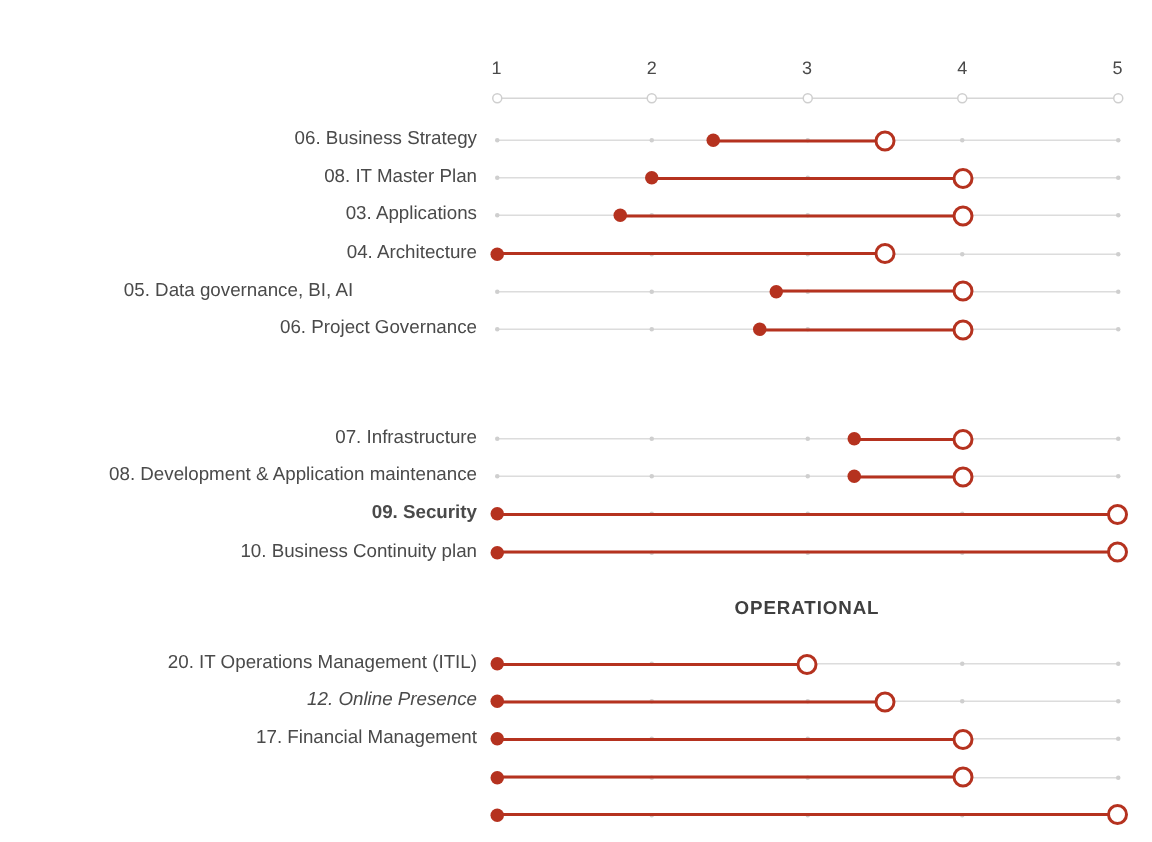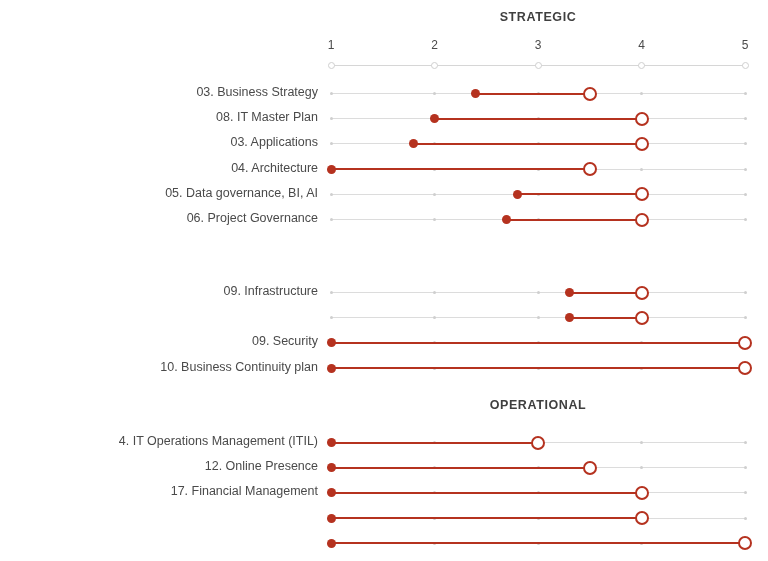--- a/index.html
+++ b/index.html
@@ -99,28 +99,27 @@
     <div class="axis-tick-label" style="left: 419.5px; top: 38px;">2</div>
     <div class="axis-tick-label" style="left: 523px; top: 38px;">3</div>
     <div class="axis-tick-label" style="left: 626.5px; top: 38px;">4</div>
     <div class="axis-tick-label" style="left: 730px; top: 38px;">5</div>
     <div class="axis-line" style="left: 331px; top: 65px; width: 414px;"></div>
     <div class="axis-marker" style="left: 327.5px; top: 62px;"></div>
     <div class="axis-marker" style="left: 431px; top: 62px;"></div>
     <div class="axis-marker" style="left: 534.5px; top: 62px;"></div>
     <div class="axis-marker" style="left: 638px; top: 62px;"></div>
     <div class="axis-marker" style="left: 741.5px; top: 62px;"></div>
-    <div class="group-title" style="left: 331px; width: 414px; top: 10px;">STRATEGIC</div>
     <div class="row-track" style="left: 331px; width: 414px; top: 93px;"></div>
     <div class="row-gridmark" style="left: 329.5px; top: 92px;"></div>
     <div class="row-gridmark" style="left: 433px; top: 92px;"></div>
     <div class="row-gridmark" style="left: 536.5px; top: 92px;"></div>
     <div class="row-gridmark" style="left: 640px; top: 92px;"></div>
     <div class="row-gridmark" style="left: 743.5px; top: 92px;"></div>
-    <div class="row-label" style="left: 0px; width: 318px; top: 85px;">03. Business Strategy</div>
+    <div class="row-label" style="left: 0px; width: 318px; top: 85px;">06. Business Strategy</div>
     <div class="row-bar" style="left: 475.9px; width: 113.85px; top: 92.5px;"></div>
     <div class="dot-start" style="left: 471.4px; top: 89px;"></div>
     <div class="dot-end" style="left: 582.75px; top: 86.5px;"></div>
     <div class="row-track" style="left: 331px; width: 414px; top: 118.2px;"></div>
     <div class="row-gridmark" style="left: 329.5px; top: 117.2px;"></div>
     <div class="row-gridmark" style="left: 433px; top: 117.2px;"></div>
     <div class="row-gridmark" style="left: 536.5px; top: 117.2px;"></div>
     <div class="row-gridmark" style="left: 640px; top: 117.2px;"></div>
     <div class="row-gridmark" style="left: 743.5px; top: 117.2px;"></div>
     <div class="row-label" style="left: 0px; width: 318px; top: 110.2px;">08. IT Master Plan</div>
@@ -146,91 +145,92 @@
     <div class="row-label" style="left: 0px; width: 318px; top: 160.6px;">04. Architecture</div>
     <div class="row-bar" style="left: 331px; width: 258.75px; top: 168.1px;"></div>
     <div class="dot-start" style="left: 326.5px; top: 164.6px;"></div>
     <div class="dot-end" style="left: 582.75px; top: 162.1px;"></div>
     <div class="row-track" style="left: 331px; width: 414px; top: 193.8px;"></div>
     <div class="row-gridmark" style="left: 329.5px; top: 192.8px;"></div>
     <div class="row-gridmark" style="left: 433px; top: 192.8px;"></div>
     <div class="row-gridmark" style="left: 536.5px; top: 192.8px;"></div>
     <div class="row-gridmark" style="left: 640px; top: 192.8px;"></div>
     <div class="row-gridmark" style="left: 743.5px; top: 192.8px;"></div>
-    <div class="row-label" style="left: 0px; width: 318px; top: 185.8px;">05. Data governance, BI, AI</div>
+    <div class="row-label" style="left: 0px; width: 318px; top: 185.8px; text-align: center;">05. Data governance, BI, AI</div>
     <div class="row-bar" style="left: 517.3px; width: 124.2px; top: 193.3px;"></div>
     <div class="dot-start" style="left: 512.8px; top: 189.8px;"></div>
     <div class="dot-end" style="left: 634.5px; top: 187.3px;"></div>
     <div class="row-track" style="left: 331px; width: 414px; top: 219px;"></div>
     <div class="row-gridmark" style="left: 329.5px; top: 218px;"></div>
     <div class="row-gridmark" style="left: 433px; top: 218px;"></div>
     <div class="row-gridmark" style="left: 536.5px; top: 218px;"></div>
     <div class="row-gridmark" style="left: 640px; top: 218px;"></div>
     <div class="row-gridmark" style="left: 743.5px; top: 218px;"></div>
     <div class="row-label" style="left: 0px; width: 318px; top: 211px;">06. Project Governance</div>
     <div class="row-bar" style="left: 506.95px; width: 134.55px; top: 218.5px;"></div>
     <div class="dot-start" style="left: 502.45px; top: 215px;"></div>
     <div class="dot-end" style="left: 634.5px; top: 212.5px;"></div>
     <div class="row-track" style="left: 331px; width: 414px; top: 292px;"></div>
     <div class="row-gridmark" style="left: 329.5px; top: 291px;"></div>
     <div class="row-gridmark" style="left: 433px; top: 291px;"></div>
     <div class="row-gridmark" style="left: 536.5px; top: 291px;"></div>
     <div class="row-gridmark" style="left: 640px; top: 291px;"></div>
     <div class="row-gridmark" style="left: 743.5px; top: 291px;"></div>
-    <div class="row-label" style="left: 0px; width: 318px; top: 284px;">09. Infrastructure</div>
+    <div class="row-label" style="left: 0px; width: 318px; top: 284px;">07. Infrastructure</div>
     <div class="row-bar" style="left: 569.05px; width: 72.45px; top: 291.5px;"></div>
     <div class="dot-start" style="left: 564.55px; top: 288px;"></div>
     <div class="dot-end" style="left: 634.5px; top: 285.5px;"></div>
     <div class="row-track" style="left: 331px; width: 414px; top: 317.2px;"></div>
     <div class="row-gridmark" style="left: 329.5px; top: 316.2px;"></div>
     <div class="row-gridmark" style="left: 433px; top: 316.2px;"></div>
     <div class="row-gridmark" style="left: 536.5px; top: 316.2px;"></div>
     <div class="row-gridmark" style="left: 640px; top: 316.2px;"></div>
     <div class="row-gridmark" style="left: 743.5px; top: 316.2px;"></div>
+    <div class="row-label" style="left: 0px; width: 318px; top: 309.2px;">08. Development &amp; Application maintenance</div>
     <div class="row-bar" style="left: 569.05px; width: 72.45px; top: 316.7px;"></div>
     <div class="dot-start" style="left: 564.55px; top: 313.2px;"></div>
     <div class="dot-end" style="left: 634.5px; top: 310.7px;"></div>
     <div class="row-track" style="left: 331px; width: 414px; top: 342.4px;"></div>
     <div class="row-gridmark" style="left: 329.5px; top: 341.4px;"></div>
     <div class="row-gridmark" style="left: 433px; top: 341.4px;"></div>
     <div class="row-gridmark" style="left: 536.5px; top: 341.4px;"></div>
     <div class="row-gridmark" style="left: 640px; top: 341.4px;"></div>
     <div class="row-gridmark" style="left: 743.5px; top: 341.4px;"></div>
-    <div class="row-label" style="left: 0px; width: 318px; top: 334.4px;">09. Security</div>
+    <div class="row-label" style="left: 0px; width: 318px; top: 334.4px; font-weight: bold;">09. Security</div>
     <div class="row-bar" style="left: 331px; width: 414px; top: 341.9px;"></div>
     <div class="dot-start" style="left: 326.5px; top: 338.4px;"></div>
     <div class="dot-end" style="left: 738px; top: 335.9px;"></div>
     <div class="row-track" style="left: 331px; width: 414px; top: 367.6px;"></div>
     <div class="row-gridmark" style="left: 329.5px; top: 366.6px;"></div>
     <div class="row-gridmark" style="left: 433px; top: 366.6px;"></div>
     <div class="row-gridmark" style="left: 536.5px; top: 366.6px;"></div>
     <div class="row-gridmark" style="left: 640px; top: 366.6px;"></div>
     <div class="row-gridmark" style="left: 743.5px; top: 366.6px;"></div>
     <div class="row-label" style="left: 0px; width: 318px; top: 359.6px;">10. Business Continuity plan</div>
     <div class="row-bar" style="left: 331px; width: 414px; top: 367.1px;"></div>
     <div class="dot-start" style="left: 326.5px; top: 363.6px;"></div>
     <div class="dot-end" style="left: 738px; top: 361.1px;"></div>
     <div class="group-title" style="left: 331px; width: 414px; top: 398px;">OPERATIONAL</div>
     <div class="row-track" style="left: 331px; width: 414px; top: 442px;"></div>
     <div class="row-gridmark" style="left: 329.5px; top: 441px;"></div>
     <div class="row-gridmark" style="left: 433px; top: 441px;"></div>
     <div class="row-gridmark" style="left: 536.5px; top: 441px;"></div>
     <div class="row-gridmark" style="left: 640px; top: 441px;"></div>
     <div class="row-gridmark" style="left: 743.5px; top: 441px;"></div>
-    <div class="row-label" style="left: 0px; width: 318px; top: 434px;">4. IT Operations Management (ITIL)</div>
+    <div class="row-label" style="left: 0px; width: 318px; top: 434px;">20. IT Operations Management (ITIL)</div>
     <div class="row-bar" style="left: 331px; width: 207px; top: 441.5px;"></div>
     <div class="dot-start" style="left: 326.5px; top: 438px;"></div>
     <div class="dot-end" style="left: 531px; top: 435.5px;"></div>
     <div class="row-track" style="left: 331px; width: 414px; top: 467.2px;"></div>
     <div class="row-gridmark" style="left: 329.5px; top: 466.2px;"></div>
     <div class="row-gridmark" style="left: 433px; top: 466.2px;"></div>
     <div class="row-gridmark" style="left: 536.5px; top: 466.2px;"></div>
     <div class="row-gridmark" style="left: 640px; top: 466.2px;"></div>
     <div class="row-gridmark" style="left: 743.5px; top: 466.2px;"></div>
-    <div class="row-label" style="left: 0px; width: 318px; top: 459.2px;">12. Online Presence</div>
+    <div class="row-label" style="left: 0px; width: 318px; top: 459.2px; font-style: italic;">12. Online Presence</div>
     <div class="row-bar" style="left: 331px; width: 258.75px; top: 466.7px;"></div>
     <div class="dot-start" style="left: 326.5px; top: 463.2px;"></div>
     <div class="dot-end" style="left: 582.75px; top: 460.7px;"></div>
     <div class="row-track" style="left: 331px; width: 414px; top: 492.4px;"></div>
     <div class="row-gridmark" style="left: 329.5px; top: 491.4px;"></div>
     <div class="row-gridmark" style="left: 433px; top: 491.4px;"></div>
     <div class="row-gridmark" style="left: 536.5px; top: 491.4px;"></div>
     <div class="row-gridmark" style="left: 640px; top: 491.4px;"></div>
     <div class="row-gridmark" style="left: 743.5px; top: 491.4px;"></div>
     <div class="row-label" style="left: 0px; width: 318px; top: 484.4px;">17. Financial Management</div>

